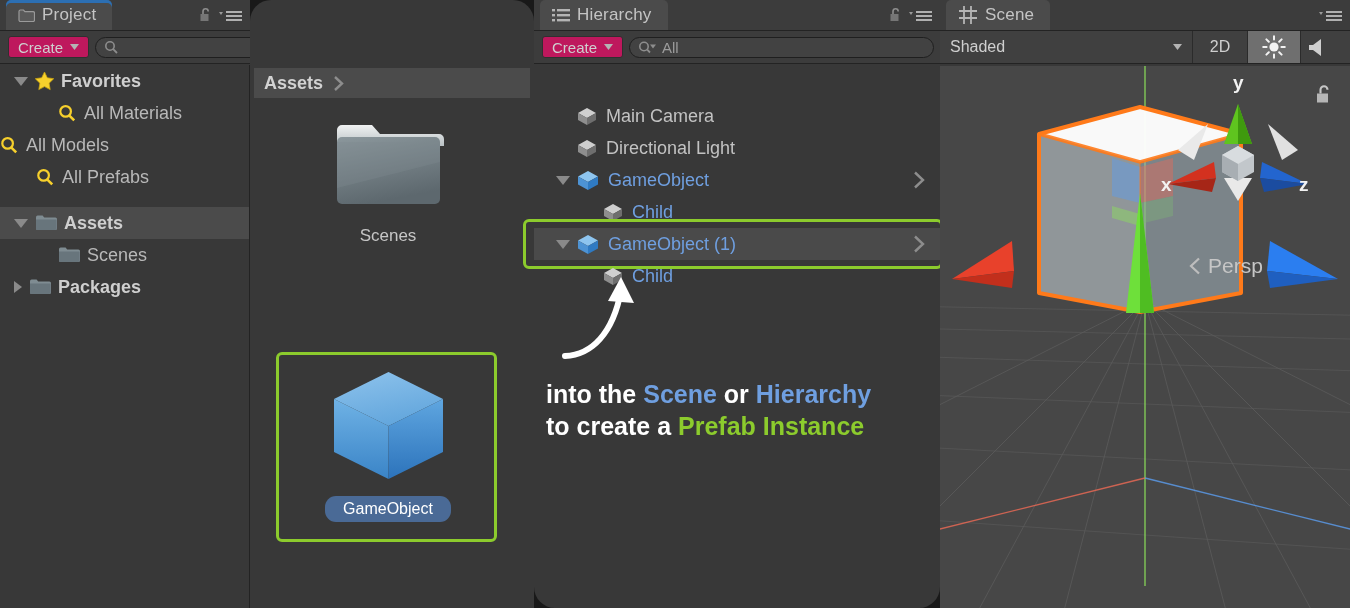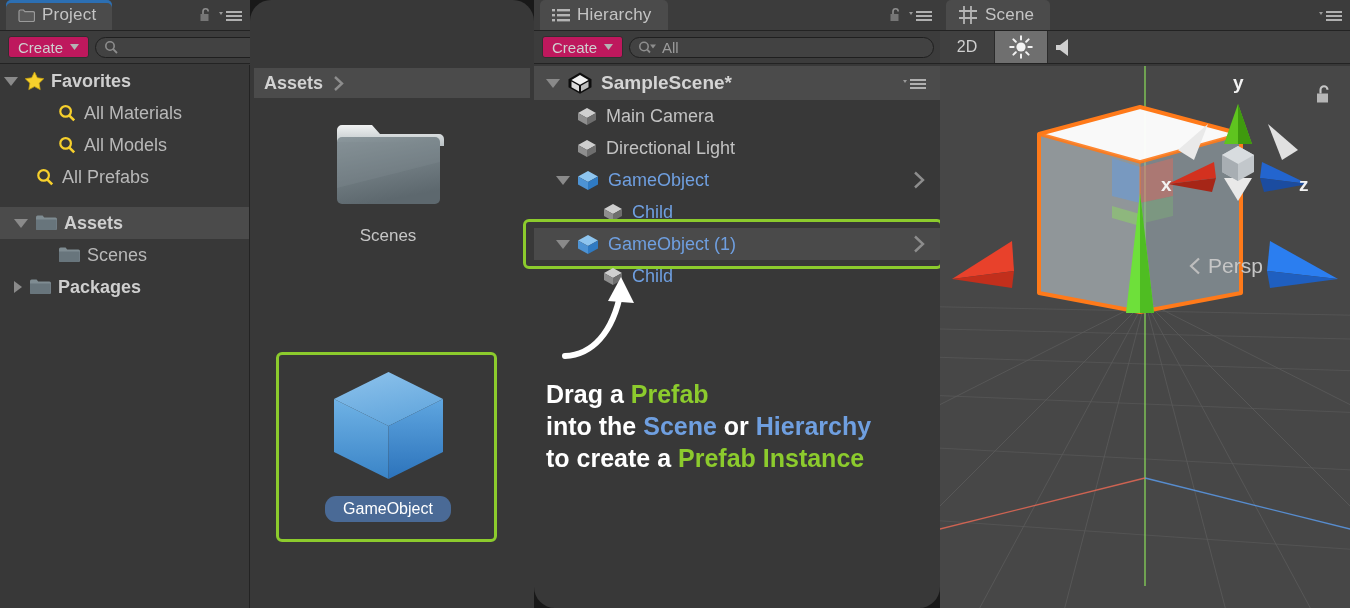--- a/index.html
+++ b/index.html
@@ -209,41 +209,41 @@
         </svg>
       </div>
       <div class="icon-btn">
         <svg width="22" height="21" viewBox="0 0 22 21">
           <path d="M11 1.5l2.9 6 6.6.9-4.8 4.6 1.2 6.5L11 16.4 5.1 19.5l1.2-6.5L1.5 8.4l6.6-.9z" fill="#6d6d6d"></path>
         </svg>
       </div>
     </div>
 
     <div id="project-tree">
-      <div class="tree-row bold" style="padding-left:4px">
+      <div class="tree-row bold" style="padding-left:14px">
         <span class="tri open"></span>
         <span style="margin:0 6px 0 2px">
           <svg width="21" height="20" viewBox="0 0 21 20">
             <path d="M10.5 1l2.8 5.8 6.4.9-4.6 4.5 1.1 6.4-5.7-3-5.7 3 1.1-6.4L1.3 7.7l6.4-.9z" fill="#f7d02c" stroke="#c9a410" stroke-width=".8"></path>
           </svg>
         </span>
         <span>Favorites</span>
       </div>
 
       <div class="tree-row" style="padding-left:58px">
         <span style="margin-right:7px">
           <svg width="19" height="19" viewBox="0 0 19 19">
             <circle cx="7.6" cy="7.4" r="5.3" fill="none" stroke="#f7d02c" stroke-width="2.2"></circle>
             <path d="M11.4 11.6L16.2 16.4" stroke="#f7d02c" stroke-width="2.6"></path>
           </svg>
         </span>
         <span>All Materials</span>
       </div>
 
-      <div class="tree-row" style="padding-left:58px">
+      <div class="tree-row" style="">
         <span style="margin-right:7px">
           <svg width="19" height="19" viewBox="0 0 19 19">
             <circle cx="7.6" cy="7.4" r="5.3" fill="none" stroke="#f7d02c" stroke-width="2.2"></circle>
             <path d="M11.4 11.6L16.2 16.4" stroke="#f7d02c" stroke-width="2.6"></path>
           </svg>
         </span>
         <span>All Models</span>
       </div>
 
       <div class="tree-row" style="padding-left:36px">
@@ -398,40 +398,20 @@
           <svg width="22" height="15" viewBox="0 0 22 15">
             <circle cx="6" cy="6.5" r="4.2" fill="none" stroke="#8d8d8d" stroke-width="1.6"></circle>
             <path d="M9.2 9.7L12 12.5" stroke="#8d8d8d" stroke-width="1.8"></path>
             <path d="M12 4.5h6l-3 4z" fill="#8d8d8d"></path>
           </svg>
         </span>
         <span>All</span>
       </div>
     </div>
 
-    <div id="hierarchy-scene-hdr">
-      <span class="tri open" style="margin:0 3px 0 12px"></span>
-      <span style="margin:0 8px 0 4px">
-        <svg width="26" height="24" viewBox="0 0 26 24">
-          <path d="M13 1.5 L24.5 8.2 L24.5 16.2 L13 22.8 L1.5 16.2 L1.5 8.2 Z" fill="#0e0e0e"></path>
-          <path d="M13 4 L21.5 9 L13 13.8 L4.5 9 Z" fill="#f2f2f2"></path>
-          <path d="M4.5 10.4 L12 14.8 L12 20.6 L4.5 16.2 Z" fill="#dcdcdc"></path>
-          <path d="M21.5 10.4 L14 14.8 L14 20.6 L21.5 16.2 Z" fill="#bdbdbd"></path>
-        </svg>
-      </span>
-      <span>SampleScene*</span>
-      <span style="position:absolute; right:12px;">
-        <svg width="26" height="14" viewBox="0 0 26 14">
-          <path d="M1 4l4 0-2 3z" fill="#9a9a9a"></path>
-          <rect x="8" y="3" width="16" height="2" fill="#b0b0b0"></rect>
-          <rect x="8" y="7" width="16" height="2" fill="#b0b0b0"></rect>
-          <rect x="8" y="11" width="16" height="2" fill="#b0b0b0"></rect>
-        </svg>
-      </span>
-    </div>
 
     <div id="hier-list">
 
       <div class="hrow" style="padding-left:42px">
         <span style="margin-right:8px">
           <svg width="22" height="21" viewBox="0 0 22 21">
             <path d="M11 2 L20 7 L11 12 L2 7 Z" fill="#cfcfcf"></path>
             <path d="M2 7 L11 12 L11 19 L2 14 Z" fill="#8e8e8e"></path>
             <path d="M20 7 L11 12 L11 19 L20 14 Z" fill="#6e6e6e"></path>
           </svg>
@@ -525,20 +505,28 @@
             <path d="M1 4l4 0-2 3z" fill="#9a9a9a"></path>
             <rect x="8" y="3" width="16" height="2" fill="#b0b0b0"></rect>
             <rect x="8" y="7" width="16" height="2" fill="#b0b0b0"></rect>
             <rect x="8" y="11" width="16" height="2" fill="#b0b0b0"></rect>
           </svg>
         </span>
       </div>
     </div>
 
     <div class="toolbar" style="padding:0;">
+      <div style="width:253px;height:32px;display:flex;align-items:center;justify-content:space-between;padding:0 10px;background:#404040;border-right:1px solid #2b2b2b;">
+        <span style="color:#cfcfcf;font-size:16px;">Shaded</span>
+        <span>
+          <svg width="9" height="6" viewBox="0 0 9 6">
+              <path d="M0 0h9L4.5 6z" fill="#b4b4b4"></path>
+            </svg>
+        </span>
+      </div>
       <div style="width:55px;height:32px;display:flex;align-items:center;justify-content:center;background:#404040;border-right:1px solid #2b2b2b;color:#cfcfcf;font-size:16px;">
         <span>2D</span>
       </div>
       <div style="width:53px;height:32px;display:flex;align-items:center;justify-content:center;background:#6f6f6f;border-right:1px solid #2b2b2b;">
         <span>
           <svg width="24" height="24" viewBox="0 0 24 24">
             <circle cx="12" cy="12" r="4.6" fill="#f2f2f2"></circle>
             <g stroke="#f2f2f2" stroke-width="2" stroke-linecap="round">
               <path d="M12 1.2v3.4M12 19.4v3.4M1.2 12h3.4M19.4 12h3.4M4.4 4.4l2.4 2.4M17.2 17.2l2.4 2.4M19.6 4.4l-2.4 2.4M6.8 17.2l-2.4 2.4"></path>
             </g>
@@ -655,23 +643,20 @@
     </div>
   </div>
 
   <svg style="position:absolute; left:540px; top:255px; width:130px; height:130px;" viewBox="0 0 130 130">
     <path d="M25 101 C 52 100, 73 78, 81 36" fill="none" stroke="#ffffff" stroke-width="6" stroke-linecap="round"></path>
     <path d="M81 22 L94 48 L68 46 Z" fill="#ffffff"></path>
   </svg>
 
   <div id="annotation">
     <div>
-      <span>Drag a </span><span class="g">Prefab</span>
-    </div>
-    <div>
       <span>into the </span><span class="b">Scene</span><span> or </span><span class="b">Hierarchy</span>
     </div>
     <div>
       <span>to create a </span><span class="g">Prefab Instance</span>
     </div>
   </div>
 
 </div>
 
 </body></html>

